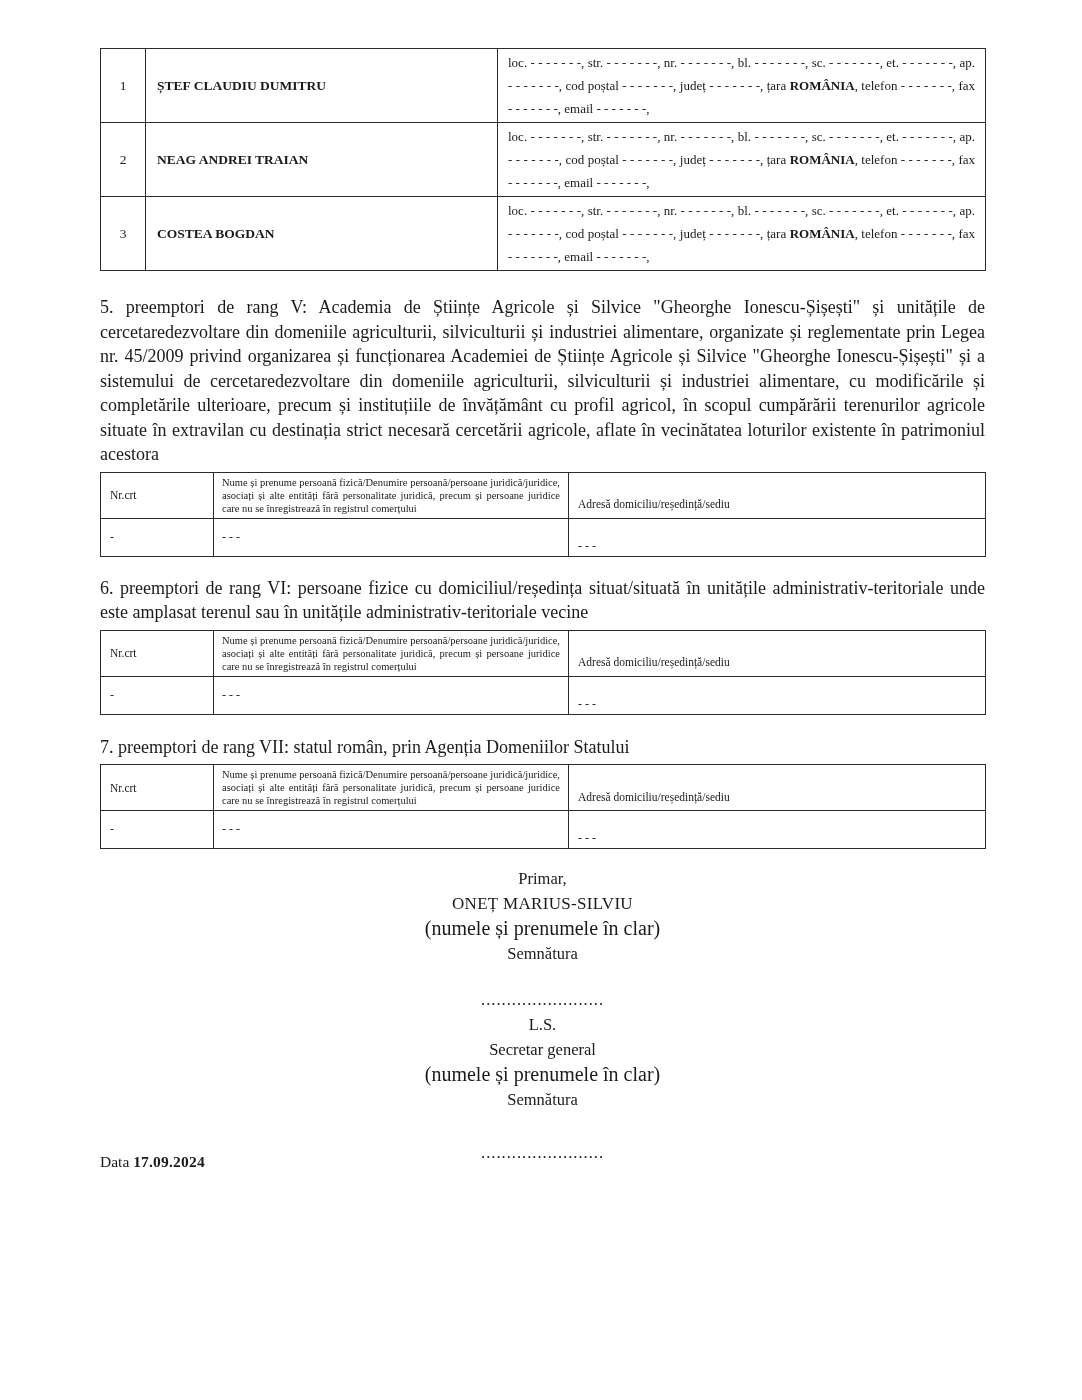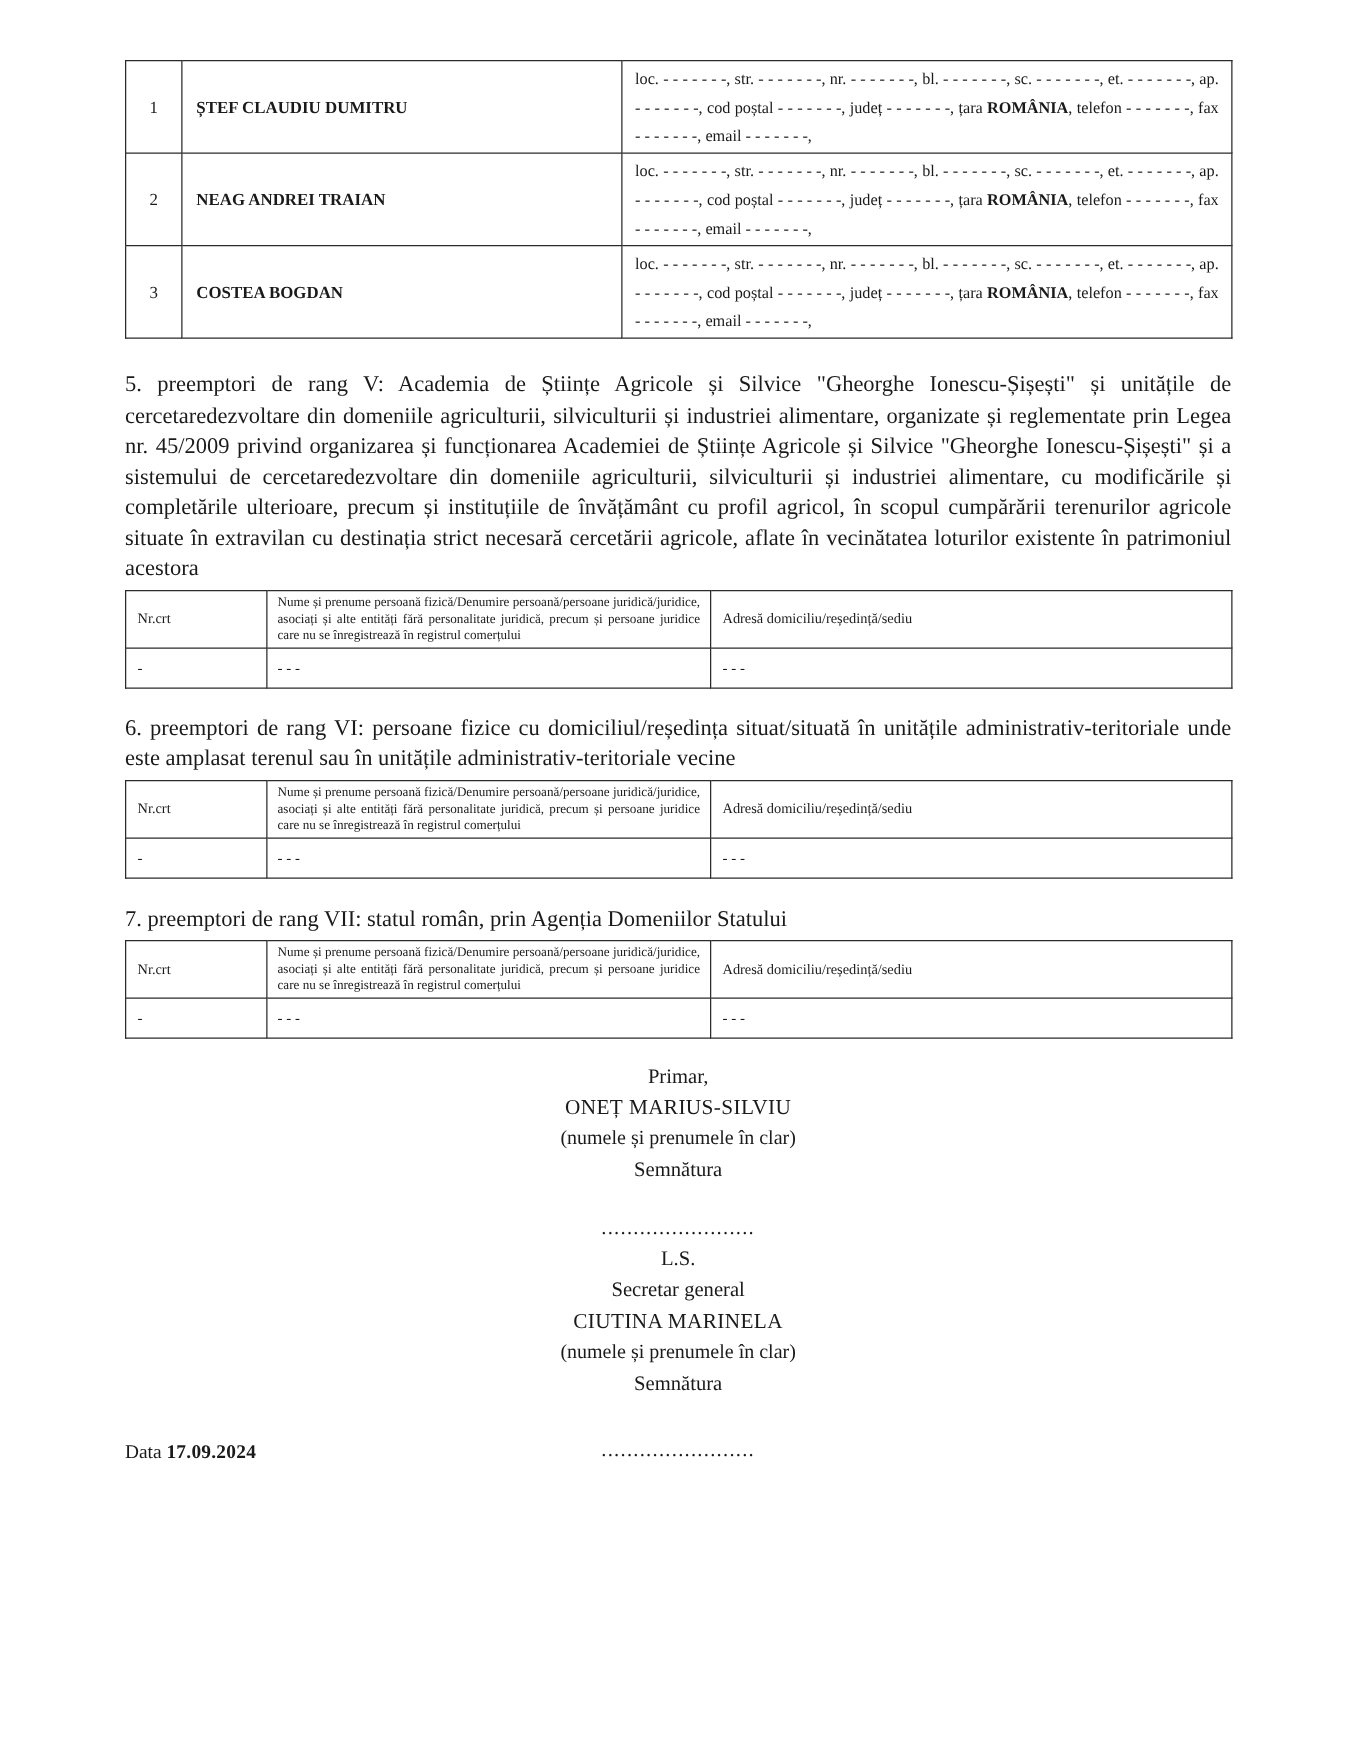--- a/index.html
+++ b/index.html
@@ -25,29 +25,29 @@
   
   .para { margin: 0; font-size: 18px; line-height: 24.5px; text-align: justify; }
   .para-5 { margin-top: 24px; }
   .para-6 { margin-top: 19px; }
   .para-7 { margin-top: 20px; }
 
   
   .rank-table { margin-top: 5px; }
   .rank-table .c1 { width: 113px; font-size: 11.5px; padding: 2px 6px 2px 9px; }
   .rank-table .c2 { width: 355px; font-size: 10.5px; line-height: 13px; text-align: justify; padding: 3px 8px; }
-  .rank-table .c3 { width: 417px; font-size: 11.5px; padding: 2px 6px 2px 9px; }
+  .rank-table .c3 { width: 417px; font-size: 11.5px; padding: 20px 6px 2px 9px; }
   .rank-table .head-row { height: 44px; }
   .rank-table .data-row { height: 32px; }
   .rank-table .data-row td { font-size: 12px; }
 
   
   .sig-block { margin-top: 17px; text-align: center; font-size: 16.5px; line-height: 25px; }
   .sig-name { font-weight: normal; font-size: 17px; letter-spacing: 0.3px; }
-  .sig-note { font-size: 16px; }
+  .sig-note { font-size: 20px; }
   .dots-1 { margin-top: 21px; letter-spacing: 1px; }
   .dots-2 { margin-top: 28px; letter-spacing: 1px; }
 
   
   .date-line { position: absolute; left: 100px; top: 1153px; font-size: 15.5px; }
   .date-line b { letter-spacing: 0.2px; }
 </style>
 </head>
 <body>
 
@@ -142,21 +142,20 @@
     </table>
 
   <div class="sig-block">
     <div>Primar,</div>
     <div class="sig-name">ONEȚ MARIUS-SILVIU</div>
     <div class="sig-note">(numele și prenumele în clar)</div>
     <div>Semnătura</div>
     <div class="dots-1">........................</div>
     <div>L.S.</div>
     <div>Secretar general</div>
-    <div class="sig-name">CIUTINA MARINELA</div>
     <div class="sig-note">(numele și prenumele în clar)</div>
     <div>Semnătura</div>
     <div class="dots-2">........................</div>
   </div>
 
   <div class="date-line">
     <span>Data</span>
     <b>17.09.2024</b>
   </div>
 

